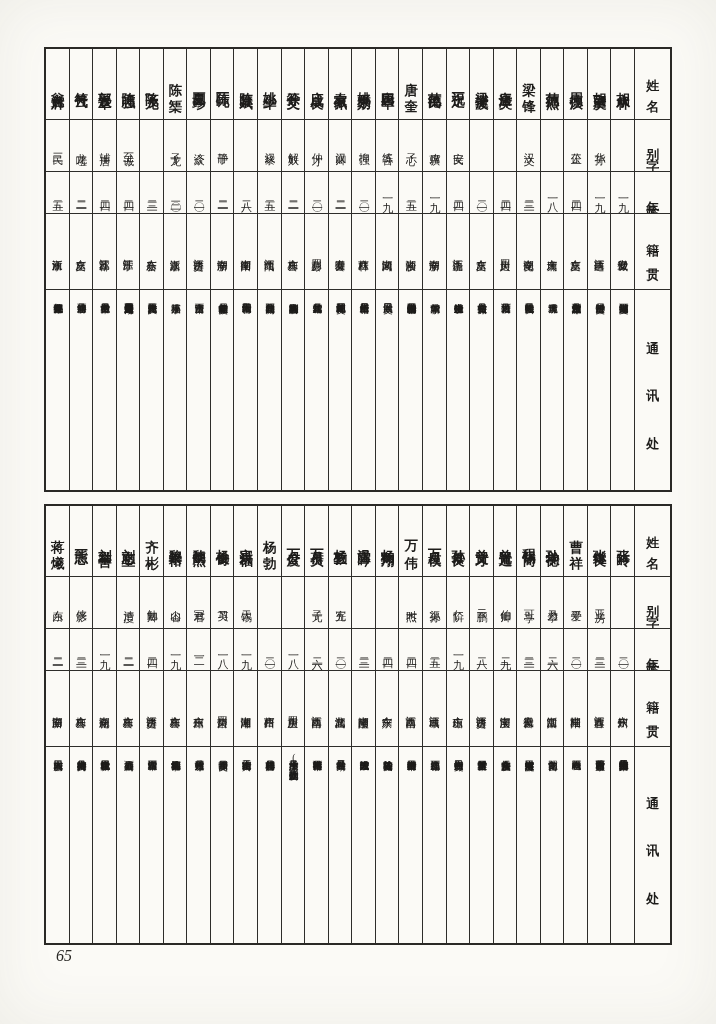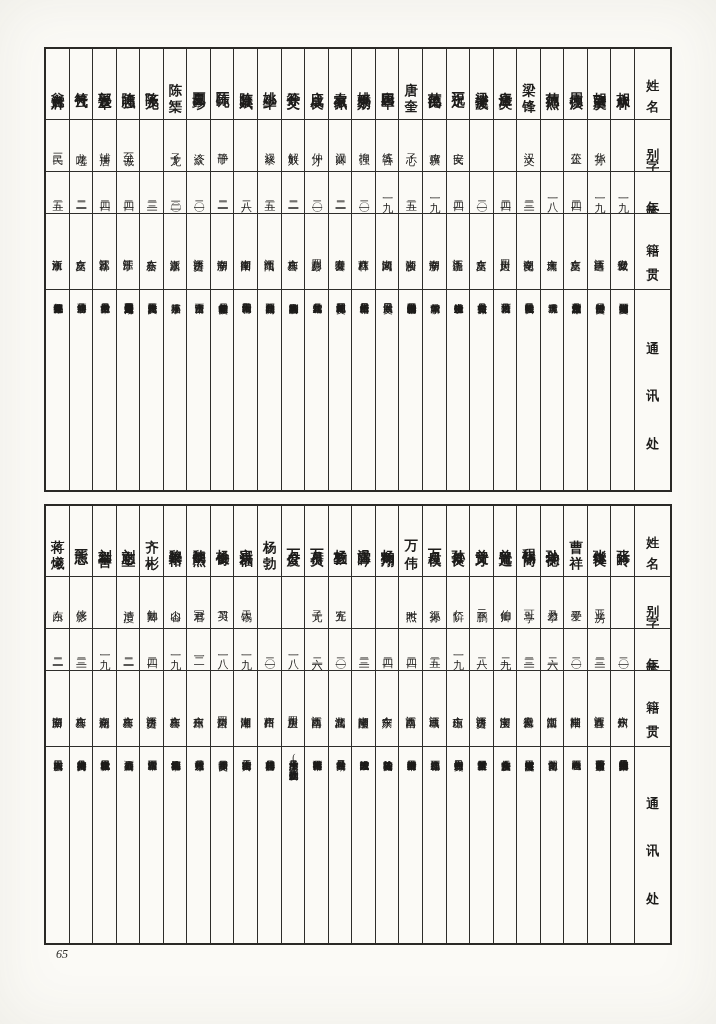--- a/index.html
+++ b/index.html
@@ -47,21 +47,21 @@
   
   .h-cell .vtext { font-weight:bold; font-size:13px; }
   .h-name .vtext    { letter-spacing:20px; margin-top:10px; }
   .h-courtesy .vtext{ letter-spacing:10px; margin-top:5px; }
   .h-age .vtext     { letter-spacing:3px;  margin-top:2px; }
   .h-native .vtext  { letter-spacing:24px; margin-top:12px; }
   .h-address { align-items:center; padding-top:0; }
   .h-address .vtext { letter-spacing:48px; margin-top:24px; }
   .page-number {
     position:absolute; left:56px; top:947px;
-    font-style:italic; font-size:12px; color:#2a2926;
+    font-style:italic; font-size:16px; color:#2a2926;
     font-family:"Liberation Serif","DejaVu Serif",serif;
   }
 </style>
 </head>
 <body>
 
 <div class="page">
   <div class="reg-table t-top">
       <div class="col header-col">
         <div class="cell c-name h-cell h-name">

